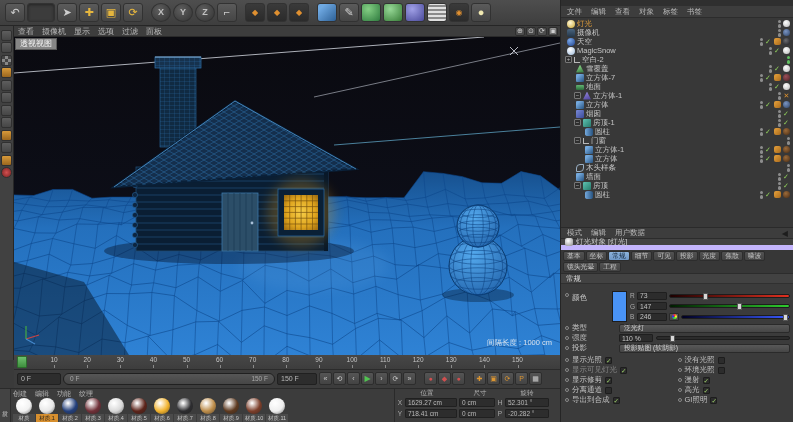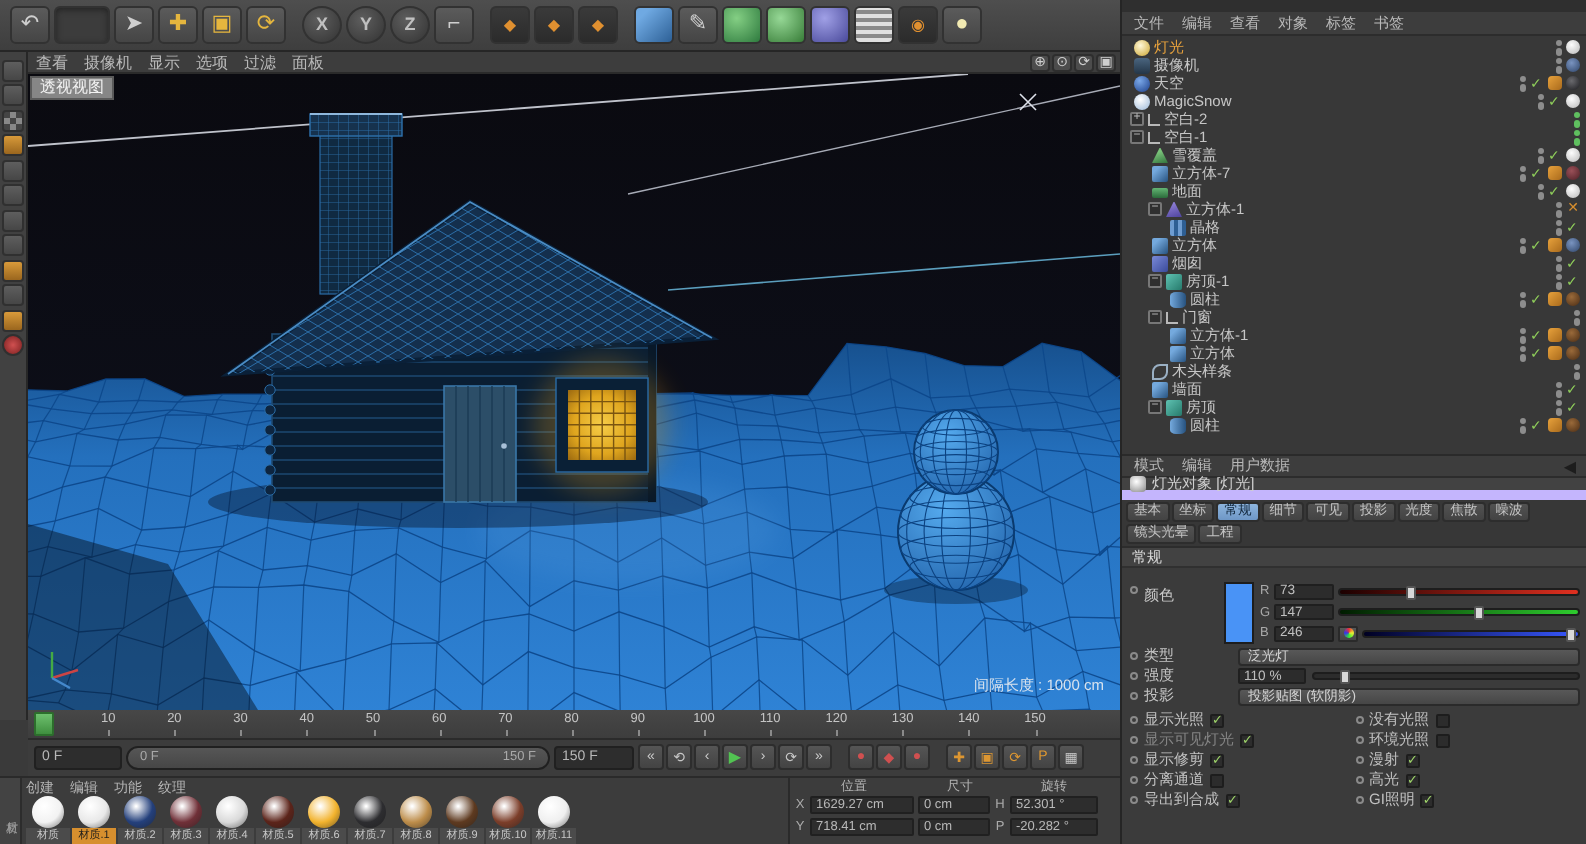--- a/index.html
+++ b/index.html
@@ -592,32 +592,20 @@
         <span class="oicon i-null"></span>
         <span class="lbl">空白-2</span>
         <span class="om-right">
           <span class="vdots green">
             <i></i>
             <i></i>
           </span>
         </span>
       </div>
       <div class="om-row">
-        <span style="width: 4px;"></span>
-        <span class="expbox">−</span>
-        <span class="oicon i-null"></span>
-        <span class="lbl">空白-1</span>
-        <span class="om-right">
-          <span class="vdots green">
-            <i></i>
-            <i></i>
-          </span>
-        </span>
-      </div>
-      <div class="om-row">
         <span style="width: 13px;"></span>
         <span class="oicon i-landscape"></span>
         <span class="lbl">雪覆盖</span>
         <span class="om-right">
           <span class="vdots">
             <i></i>
             <i></i>
           </span>
           <span class="chk">✓</span>
           <span class="tag tag-white"></span>
@@ -654,32 +642,20 @@
         <span style="width: 13px;"></span>
         <span class="expbox">−</span>
         <span class="oicon i-lattice"></span>
         <span class="lbl">立方体-1</span>
         <span class="om-right">
           <span class="vdots">
             <i></i>
             <i></i>
           </span>
           <span class="tag tag-x">✕</span>
-        </span>
-      </div>
-      <div class="om-row">
-        <span style="width: 22px;"></span>
-        <span class="oicon i-lattice2"></span>
-        <span class="lbl">晶格</span>
-        <span class="om-right">
-          <span class="vdots">
-            <i></i>
-            <i></i>
-          </span>
-          <span class="chk">✓</span>
         </span>
       </div>
       <div class="om-row">
         <span style="width: 13px;"></span>
         <span class="oicon i-cube"></span>
         <span class="lbl">立方体</span>
         <span class="om-right">
           <span class="vdots">
             <i></i>
             <i></i>

